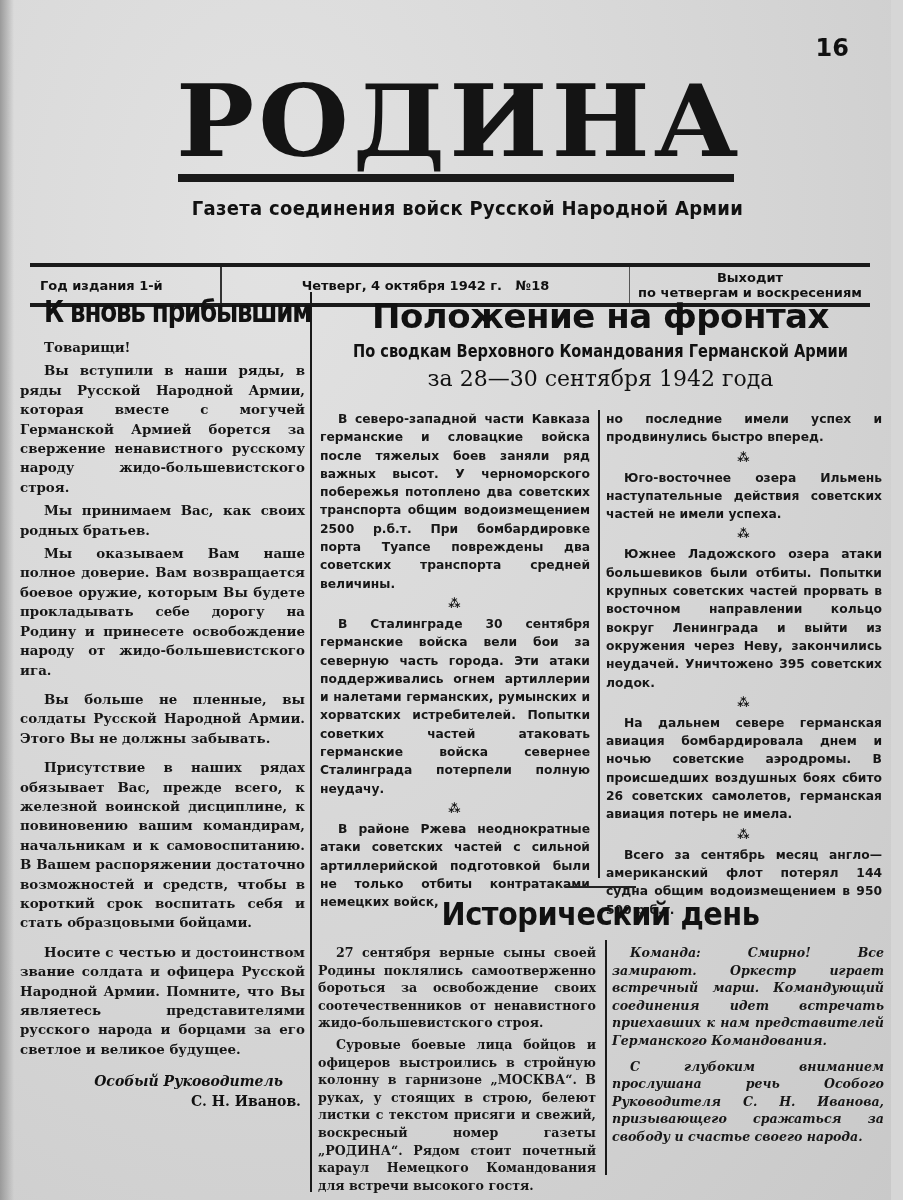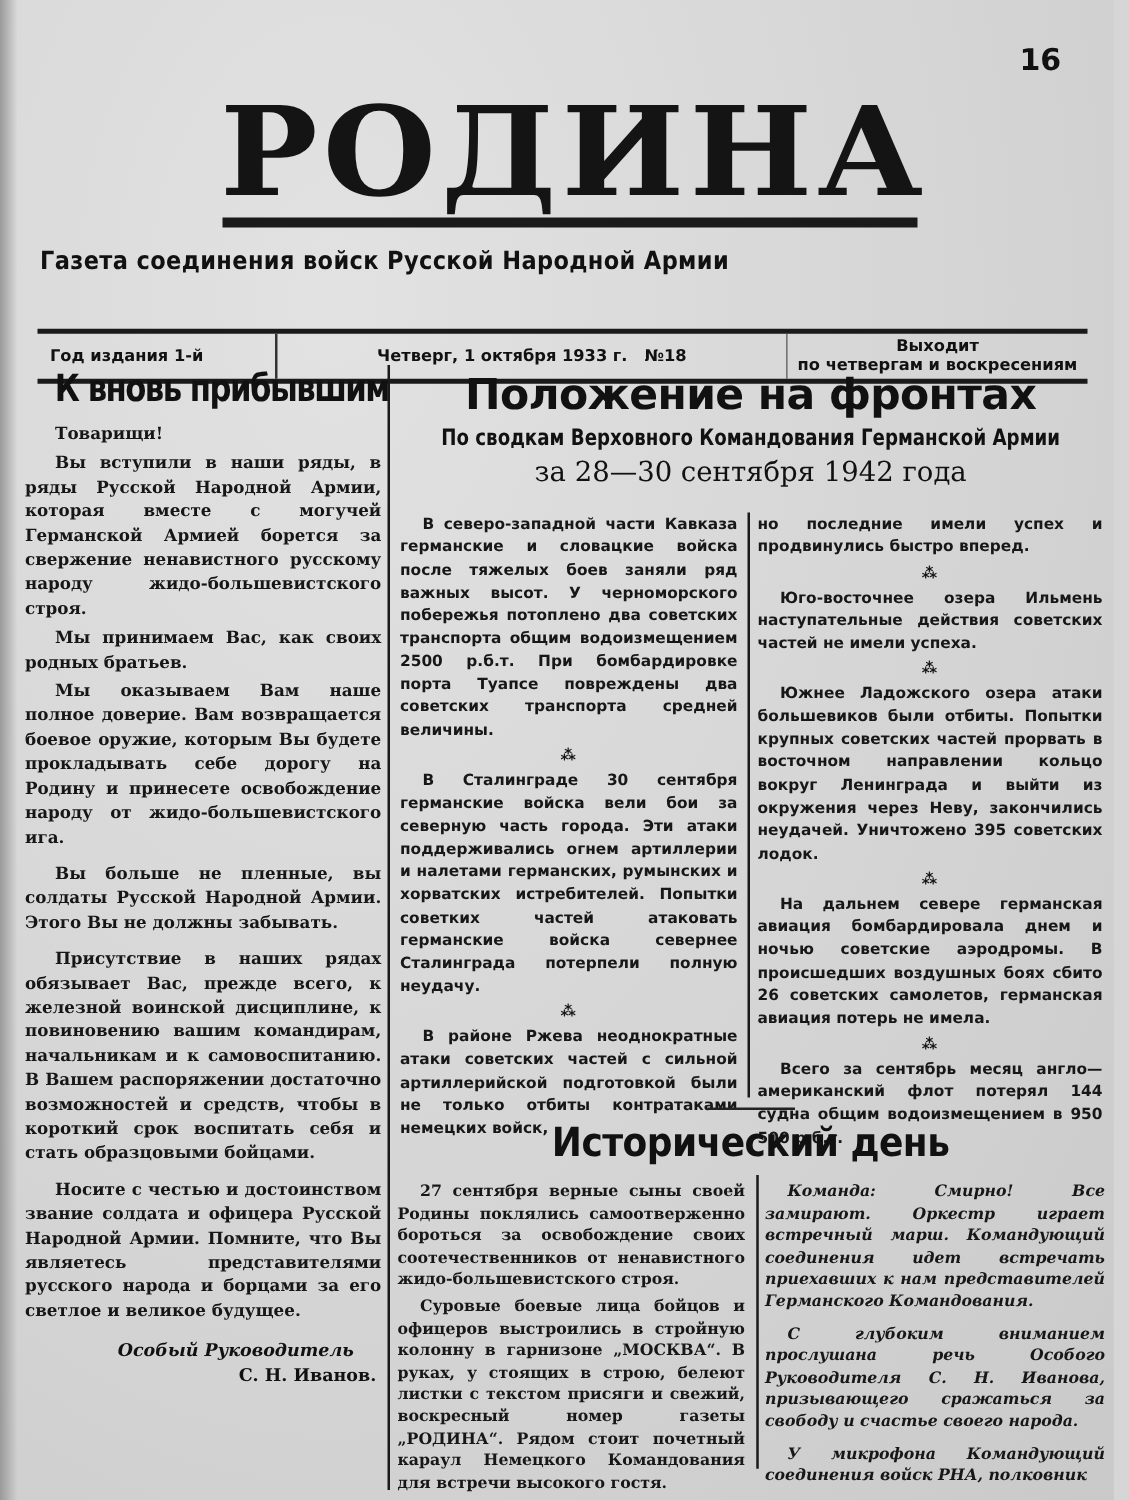--- a/index.html
+++ b/index.html
@@ -28,21 +28,21 @@
   }
   .masthead-title {
     font-family: "DejaVu Serif", serif; font-weight: 900; font-size: 104px; line-height: 104px;
     letter-spacing: 4px; color: #141414;
     transform: scaleY(0.95);
   }
   .masthead-rule {
     position: absolute; left: 2px; right: 2px; top: 104px; height: 8px; background: #1a1a1a;
   }
   .subtitle {
-    position: absolute; left: 0; width: 903px; top: 196px; 
+    position: absolute; left: 0; width: 903px; top: 196px; text-align: center;
     font-family: "DejaVu Sans Condensed", "DejaVu Sans", sans-serif; font-weight: bold; font-size: 20px;
     letter-spacing: 0.3px;
     padding-left: 32px;
   }
   .info-bar {
     position: absolute; left: 30px; width: 840px; top: 236px; height: 44px;
     border-top: 4px solid #1a1a1a; border-bottom: 4px solid #1a1a1a;
     font-family: "DejaVu Sans", sans-serif; font-weight: bold; font-size: 13px; margin-top: 27px;
   }
   .info-bar .cell { position: absolute; top: 0; height: 36px; display: flex; align-items: center; }
@@ -110,21 +110,21 @@
 
   <div class="masthead">
     <div class="masthead-title">РОДИНА</div>
     <div class="masthead-rule"></div>
   </div>
 
   <div class="subtitle">Газета соединения войск Русской Народной Армии</div>
 
   <div class="info-bar">
     <div class="cell info-year">Год издания 1-й</div>
-    <div class="cell info-date" style="white-space: pre;">Четверг, 1 октября 1933 г.   №18</div>
+    <div class="cell info-date" style="white-space: pre;">Четверг, 4 октября 1942 г.   №18</div>
     <div class="cell info-freq">
       <span>Выходит</span>
       <span>по четвергам и воскресениям</span>
     </div>
   </div>
 
   <div class="vrule" style="left:310px; top:292px; width:2px; height:900px;"></div>
   <div class="vrule" style="left:598px; top:410px; width:2px; height:468px;"></div>
   <div class="vrule" style="left:605px; top:940px; width:2px; height:235px;"></div>
 
@@ -177,15 +177,14 @@
   </div>
 
   <div class="hist-col" style="left:318px; top:944px;">
     <p>27 сентября верные сыны своей Родины поклялись самоотверженно бороться за освобождение своих соотечественников от ненавистного жидо-большевистского строя.</p>
     <p>Суровые боевые лица бойцов и офицеров выстроились в стройную колонну в гарнизоне „МОСКВА“. В руках, у стоящих в строю, белеют листки с текстом присяги и свежий, воскресный номер газеты „РОДИНА“. Рядом стоит почетный караул Немецкого Командования для встречи высокого гостя.</p>
   </div>
 
   <div class="hist-col" style="left:612px; top:944px; width:272px;font-style:italic;">
     <p>Команда: Смирно! Все замирают. Оркестр играет встречный марш. Командующий соединения идет встречать приехавших к нам представителей Германского Командования.</p>
     <p class="gap">С глубоким вниманием прослушана речь Особого Руководителя С. Н. Иванова, призывающего сражаться за свободу и счастье своего народа.</p>
-    <p class="gap">У микрофона Командующий соединения войск РНА, полковник</p>
   </div>
 </div>
 
 </body></html>

